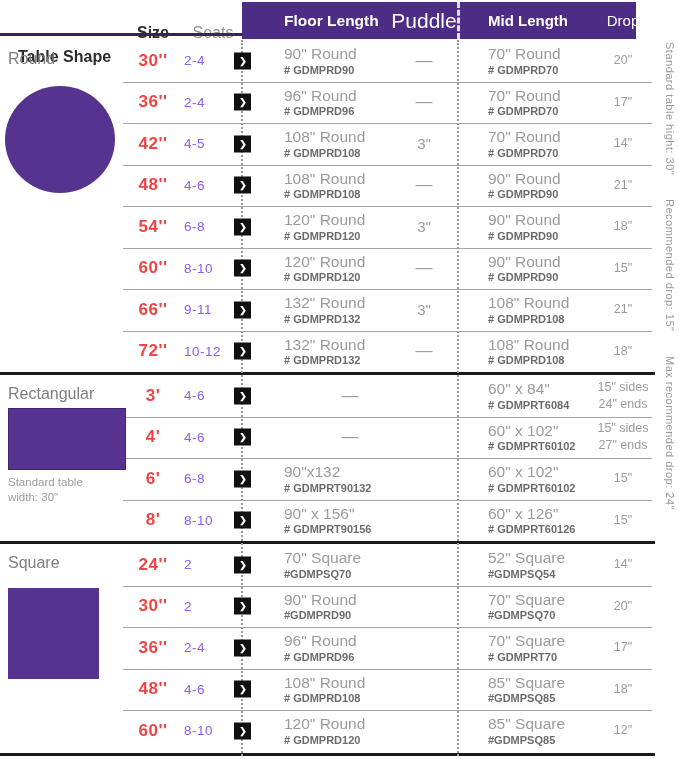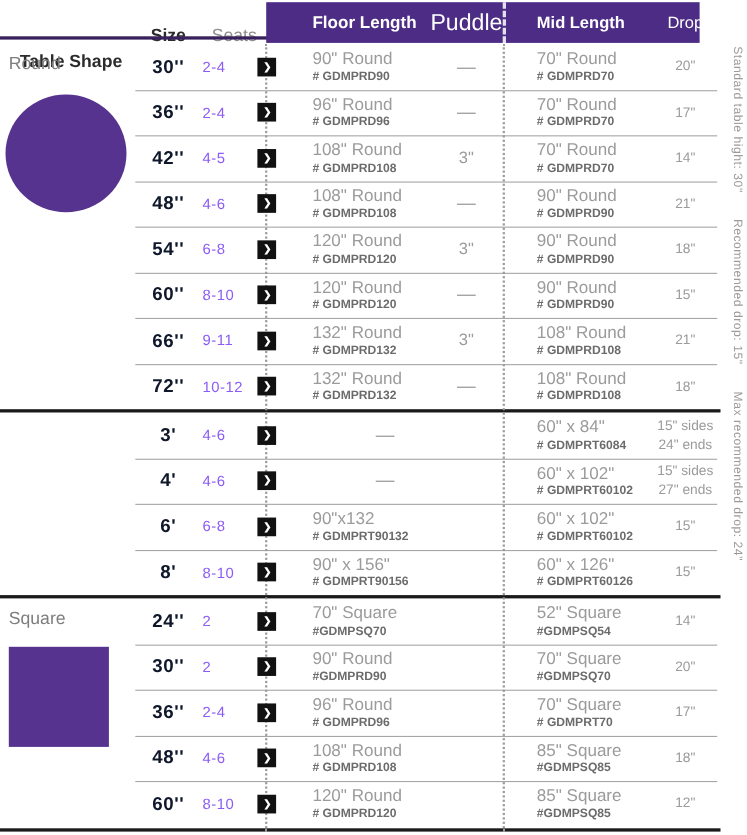--- a/index.html
+++ b/index.html
@@ -23,21 +23,21 @@
   .band .b-drop { text-align:center; font-size:15px; }
   .band-dash { position:absolute; left:215px; top:0; height:37px; width:0; border-left:3px dashed rgba(255,255,255,0.85); }
   
   .vdot { position:absolute; top:40px; bottom:3px; width:0; border-left:2px dotted #9a9a9a; z-index:1; }
   .vdot1 { left:241px; }
   .vdot2 { left:457px; }
   
   .section { position:relative; width:679px; }
   .row { position:relative; display:grid; grid-template-columns:122px 62px 58px 148px 68px 136px 58px; height:41.5px; align-items:center; }
   .row + .row::before { content:""; position:absolute; top:0; left:123px; width:529px; height:1px; background:#a6a6a6; }
-  .c-size { text-align:center; font-size:17px; font-weight:bold; color:#0f172a; letter-spacing:0.5px; }
+  .c-size { text-align:center; font-size:17px; font-weight:bold; color:#ef4444; letter-spacing:0.5px; }
   .c-seats { text-align:left; font-size:13.5px; color:#8b5cf6; letter-spacing:0.5px; }
   .c-floor, .c-mid { line-height:1.15; }
   .c-floor { padding-left:42px; }
   .c-mid { padding-left:30px; }
   .main { font-size:15.5px; color:#9b9b9b; }
   .part { font-size:11px; font-weight:bold; color:#6b6b6b; margin-top:1px; }
   .c-puddle { text-align:center; font-size:15px; color:#9b9b9b; }
   .c-drop { text-align:center; font-size:12.5px; color:#9b9b9b; line-height:1.35; }
   .dash { font-size:17px; color:#9b9b9b; }
   .span2 { grid-column:4 / span 2; text-align:center; padding-left:0; }
@@ -237,20 +237,25 @@
       <div class="c-drop">18"</div>
       <span class="arrow">
           <span class="chev">❯</span>
         </span>
     </div>
   </div>
 
   <div class="thick-sep"></div>
 
   <div class="section">
+    <div class="shape-cell">
+      <div class="shape-label">Rectangular</div>
+      <div class="shape-rect"></div>
+      <div class="shape-caption">Standard table width: 30"</div>
+    </div>
 
     <div class="row">
       <div></div>
       <div class="c-size">3'</div>
       <div class="c-seats">4-6</div>
       <div class="c-floor span2 dash">—</div>
       <div class="c-mid">
         <div class="main">60" x 84"</div>
         <div class="part"># GDMPRT6084</div>
       </div>

